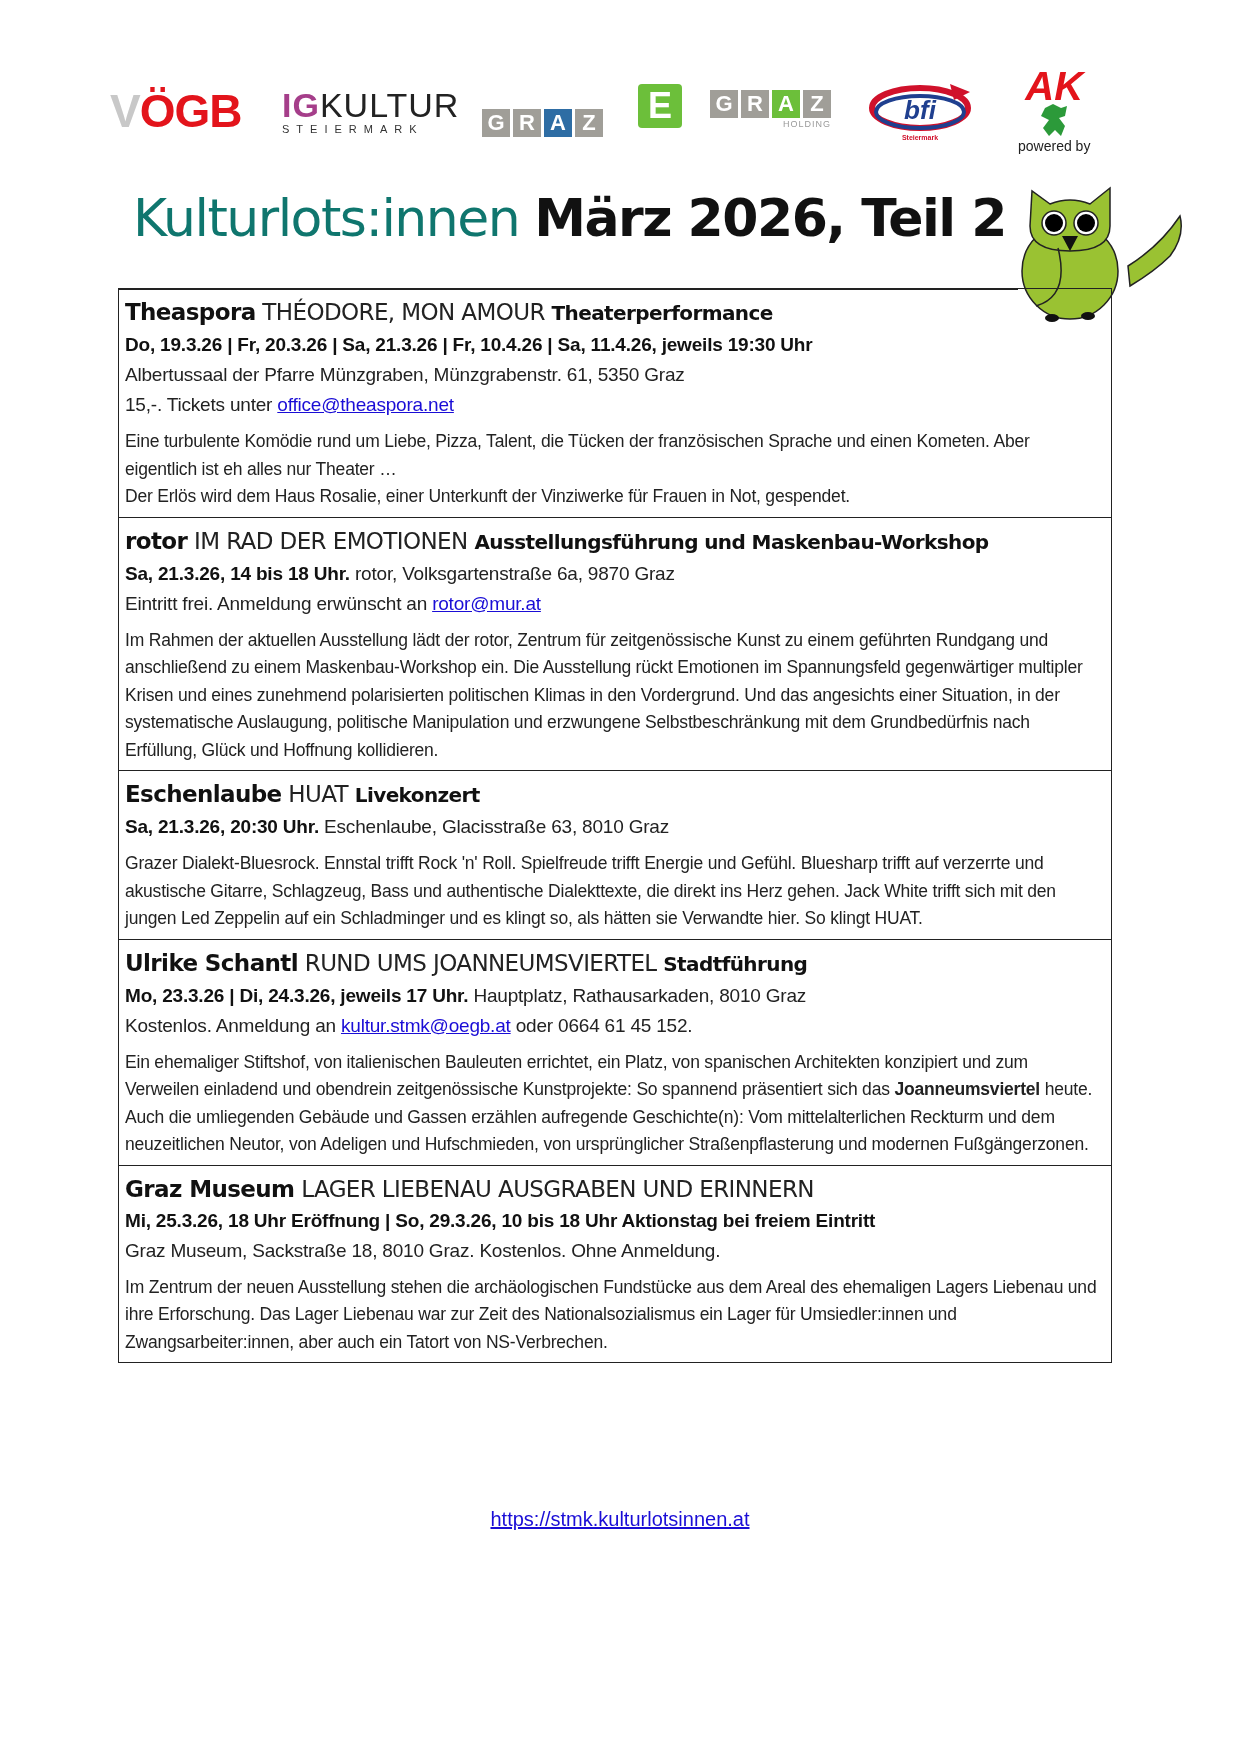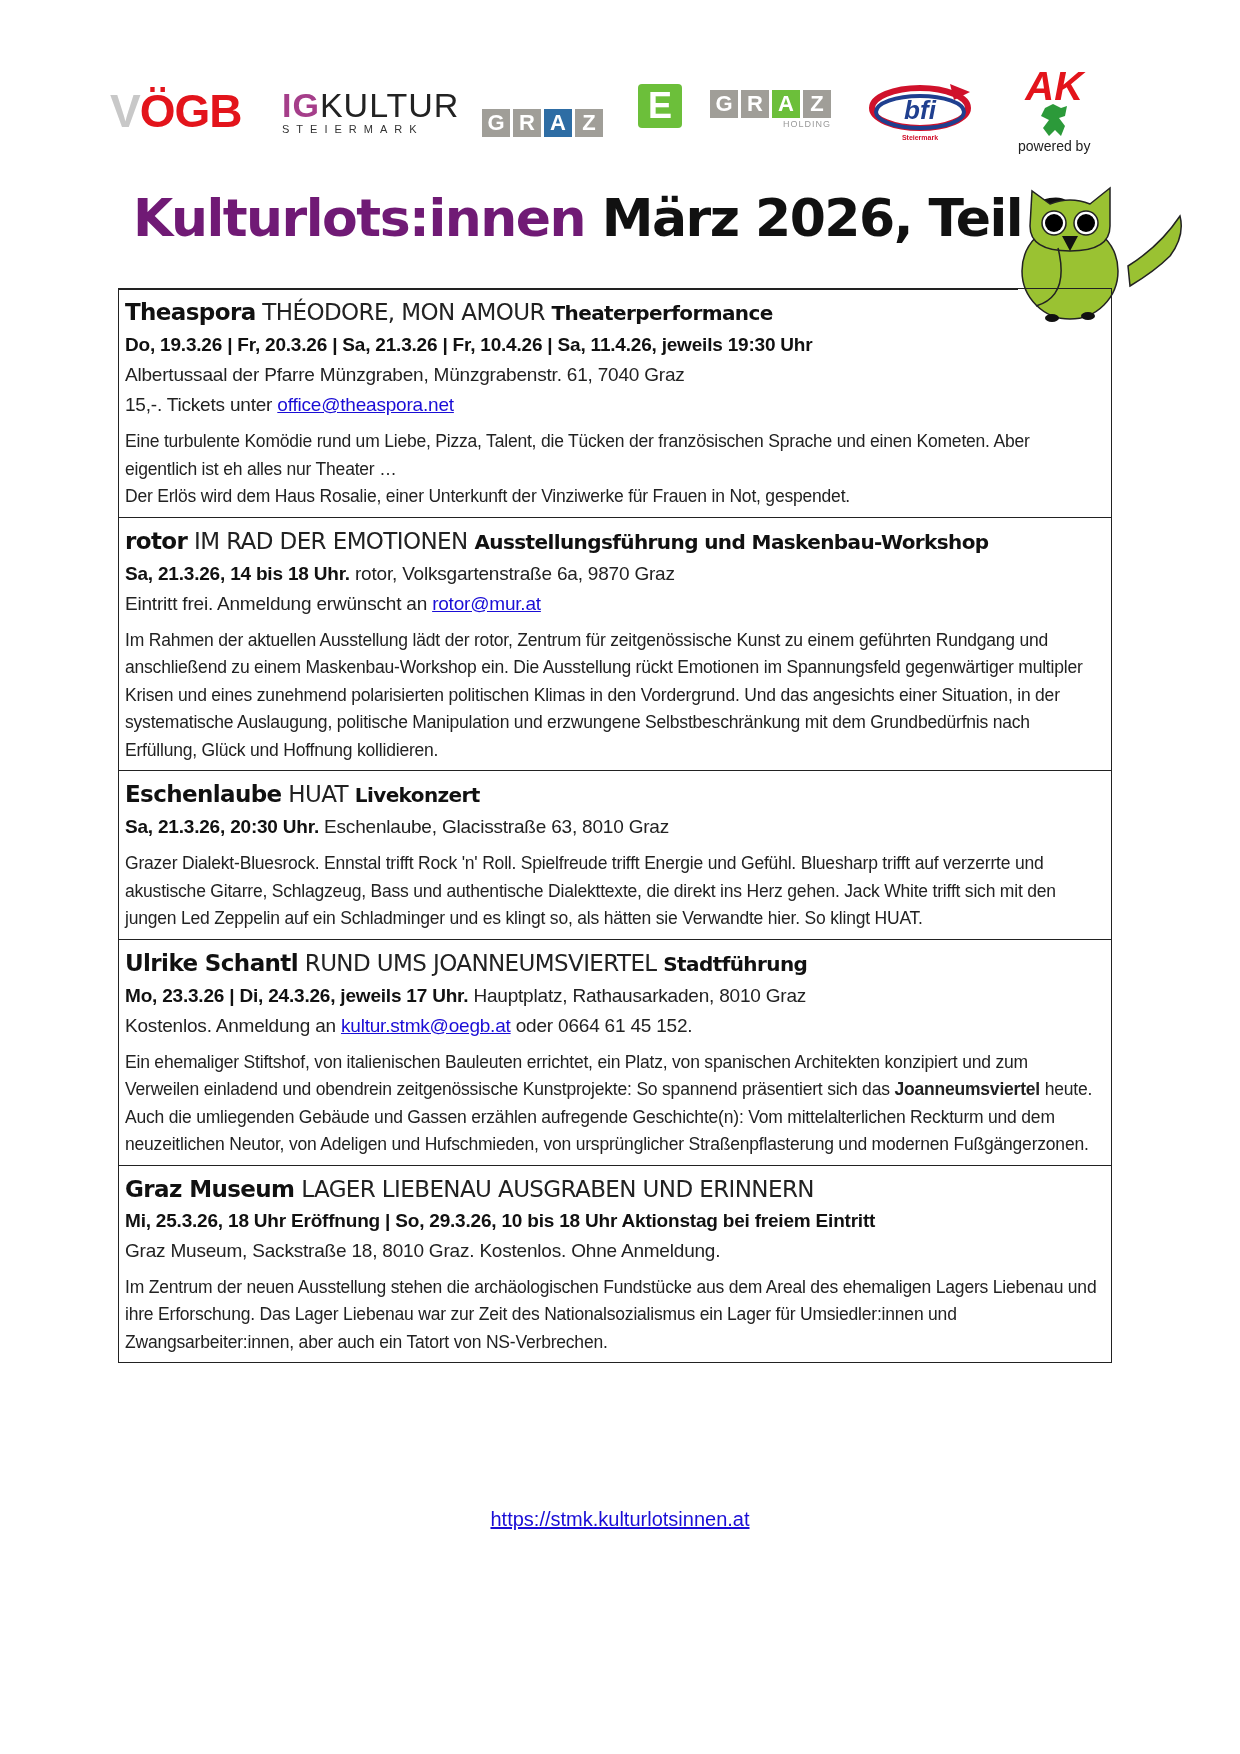--- a/index.html
+++ b/index.html
@@ -29,21 +29,21 @@
   .graz2 .hold { font-size: 9px; color: #9a9a9a; letter-spacing: 1px; margin-top: 1px; }
   .bfi { left: 758px; top: 0; width: 110px; height: 66px; }
   .ak { left: 908px; top: 0; flex-direction: column; align-items: center; justify-content: center; }
   .ak .row { display: flex; align-items: center; flex-direction: column; }
   .ak .t { color: #e3141b; font-weight: bold; font-style: italic; font-size: 40px; line-height: 36px; }
   .ak .pb { font-size: 14px; color: #222; margin-top: 0; }
 
   
   .title { position: absolute; top: 188px; left: 133px; font-size: 52px; line-height: 60px; white-space: nowrap;
            font-family: "DejaVu Sans", sans-serif; letter-spacing: -1.5px; }
-  .title .light { font-weight: bold; color: #701a75; }
+  .title .light { font-weight: normal; color: #0f766e; }
   .title .bold { font-weight: bold; color: #111; }
 
   .owl { position: absolute; left: 1010px; top: 176px; width: 180px; height: 150px; }
 
   
   .table { position: absolute; left: 118px; top: 288px; width: 992px; border: 1.5px solid #222; border-top: none; }
   .table .topline { position: absolute; top: 0; left: -1.5px; width: 900px; height: 1.5px; background: #222; }
   .event { border-top: 1.5px solid #222; padding: 6px 6px 6px 6px; position: relative; }
   .event:first-child { border-top: none; padding-top: 8px; }
   .ev-head { font-family: "DejaVu Sans", sans-serif; font-size: 23px; line-height: 34px; letter-spacing: -0.6px; white-space: nowrap; }
@@ -130,21 +130,21 @@
 <div class="table">
   <div class="topline"></div>
 
   <div class="event">
     <div class="ev-head">
       <span class="ev-org">Theaspora</span>
       <span class="ev-title">THÉODORE, MON AMOUR</span>
       <span class="ev-kind">Theaterperformance</span>
     </div>
     <div class="ev-line"><span class="ev-when">Do, 19.3.26 | Fr, 20.3.26 | Sa, 21.3.26 | Fr, 10.4.26 | Sa, 11.4.26, jeweils 19:30 Uhr</span></div>
-    <div class="ev-line">Albertussaal der Pfarre Münzgraben, Münzgrabenstr. 61, 7040 Graz</div>
+    <div class="ev-line">Albertussaal der Pfarre Münzgraben, Münzgrabenstr. 61, 5350 Graz</div>
     <div class="ev-line">
       <span>15,-. Tickets unter </span><a class="mail">office@theaspora.net</a>
     </div>
     <div class="ev-desc">
       <p>Eine turbulente Komödie rund um Liebe, Pizza, Talent, die Tücken der französischen Sprache und einen Kometen. Aber eigentlich ist eh alles nur Theater …</p>
       <p>Der Erlös wird dem Haus Rosalie, einer Unterkunft der Vinziwerke für Frauen in Not, gespendet.</p>
     </div>
   </div>
 
   <div class="event">

